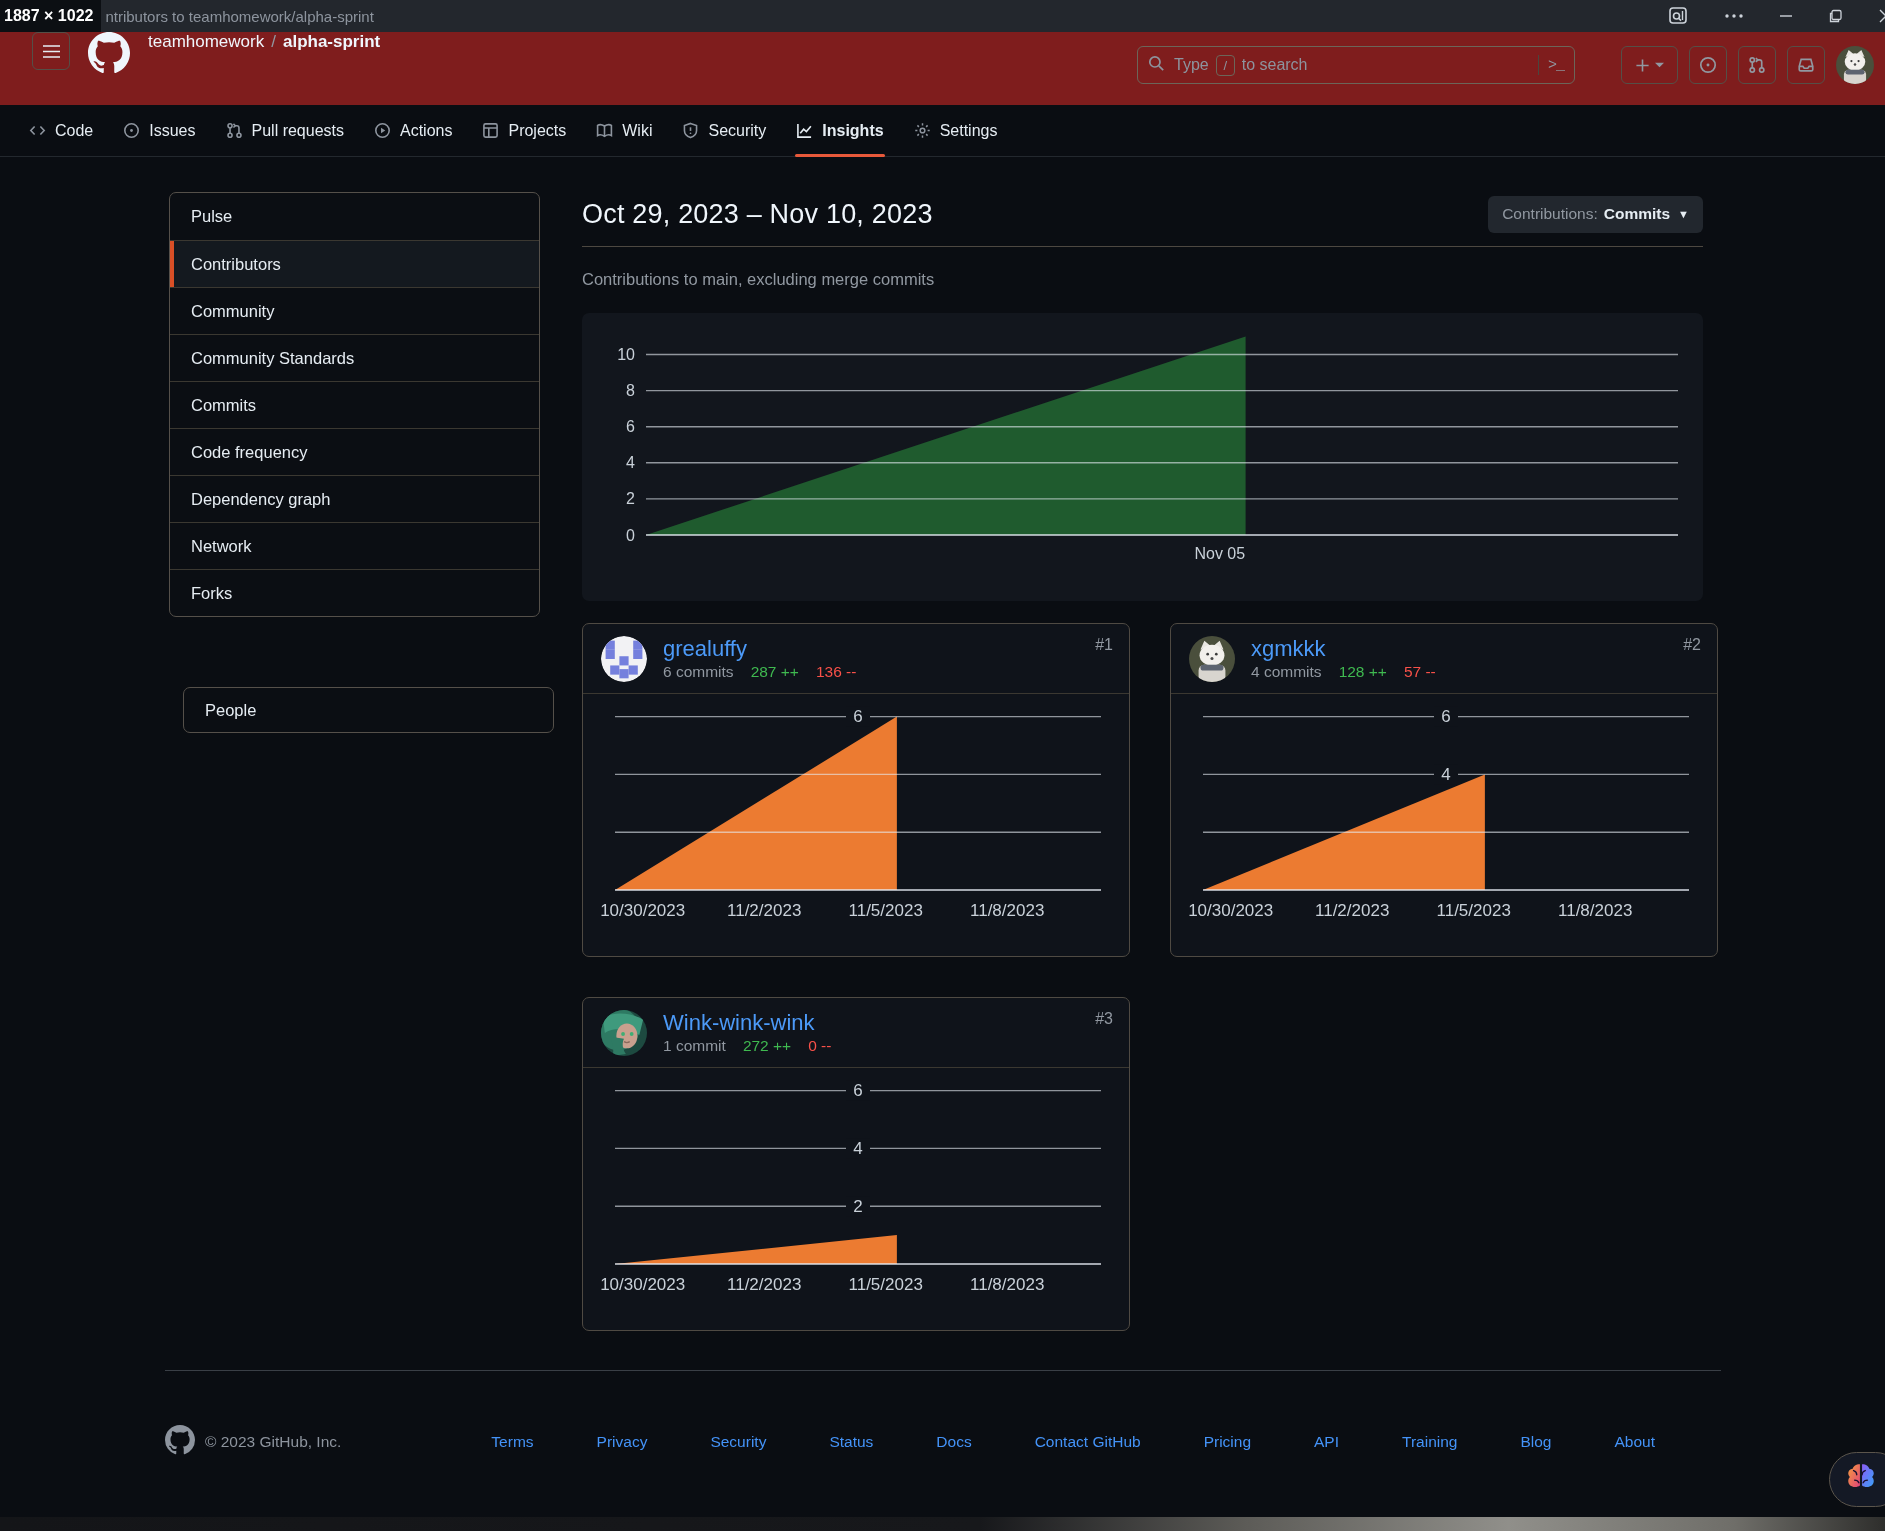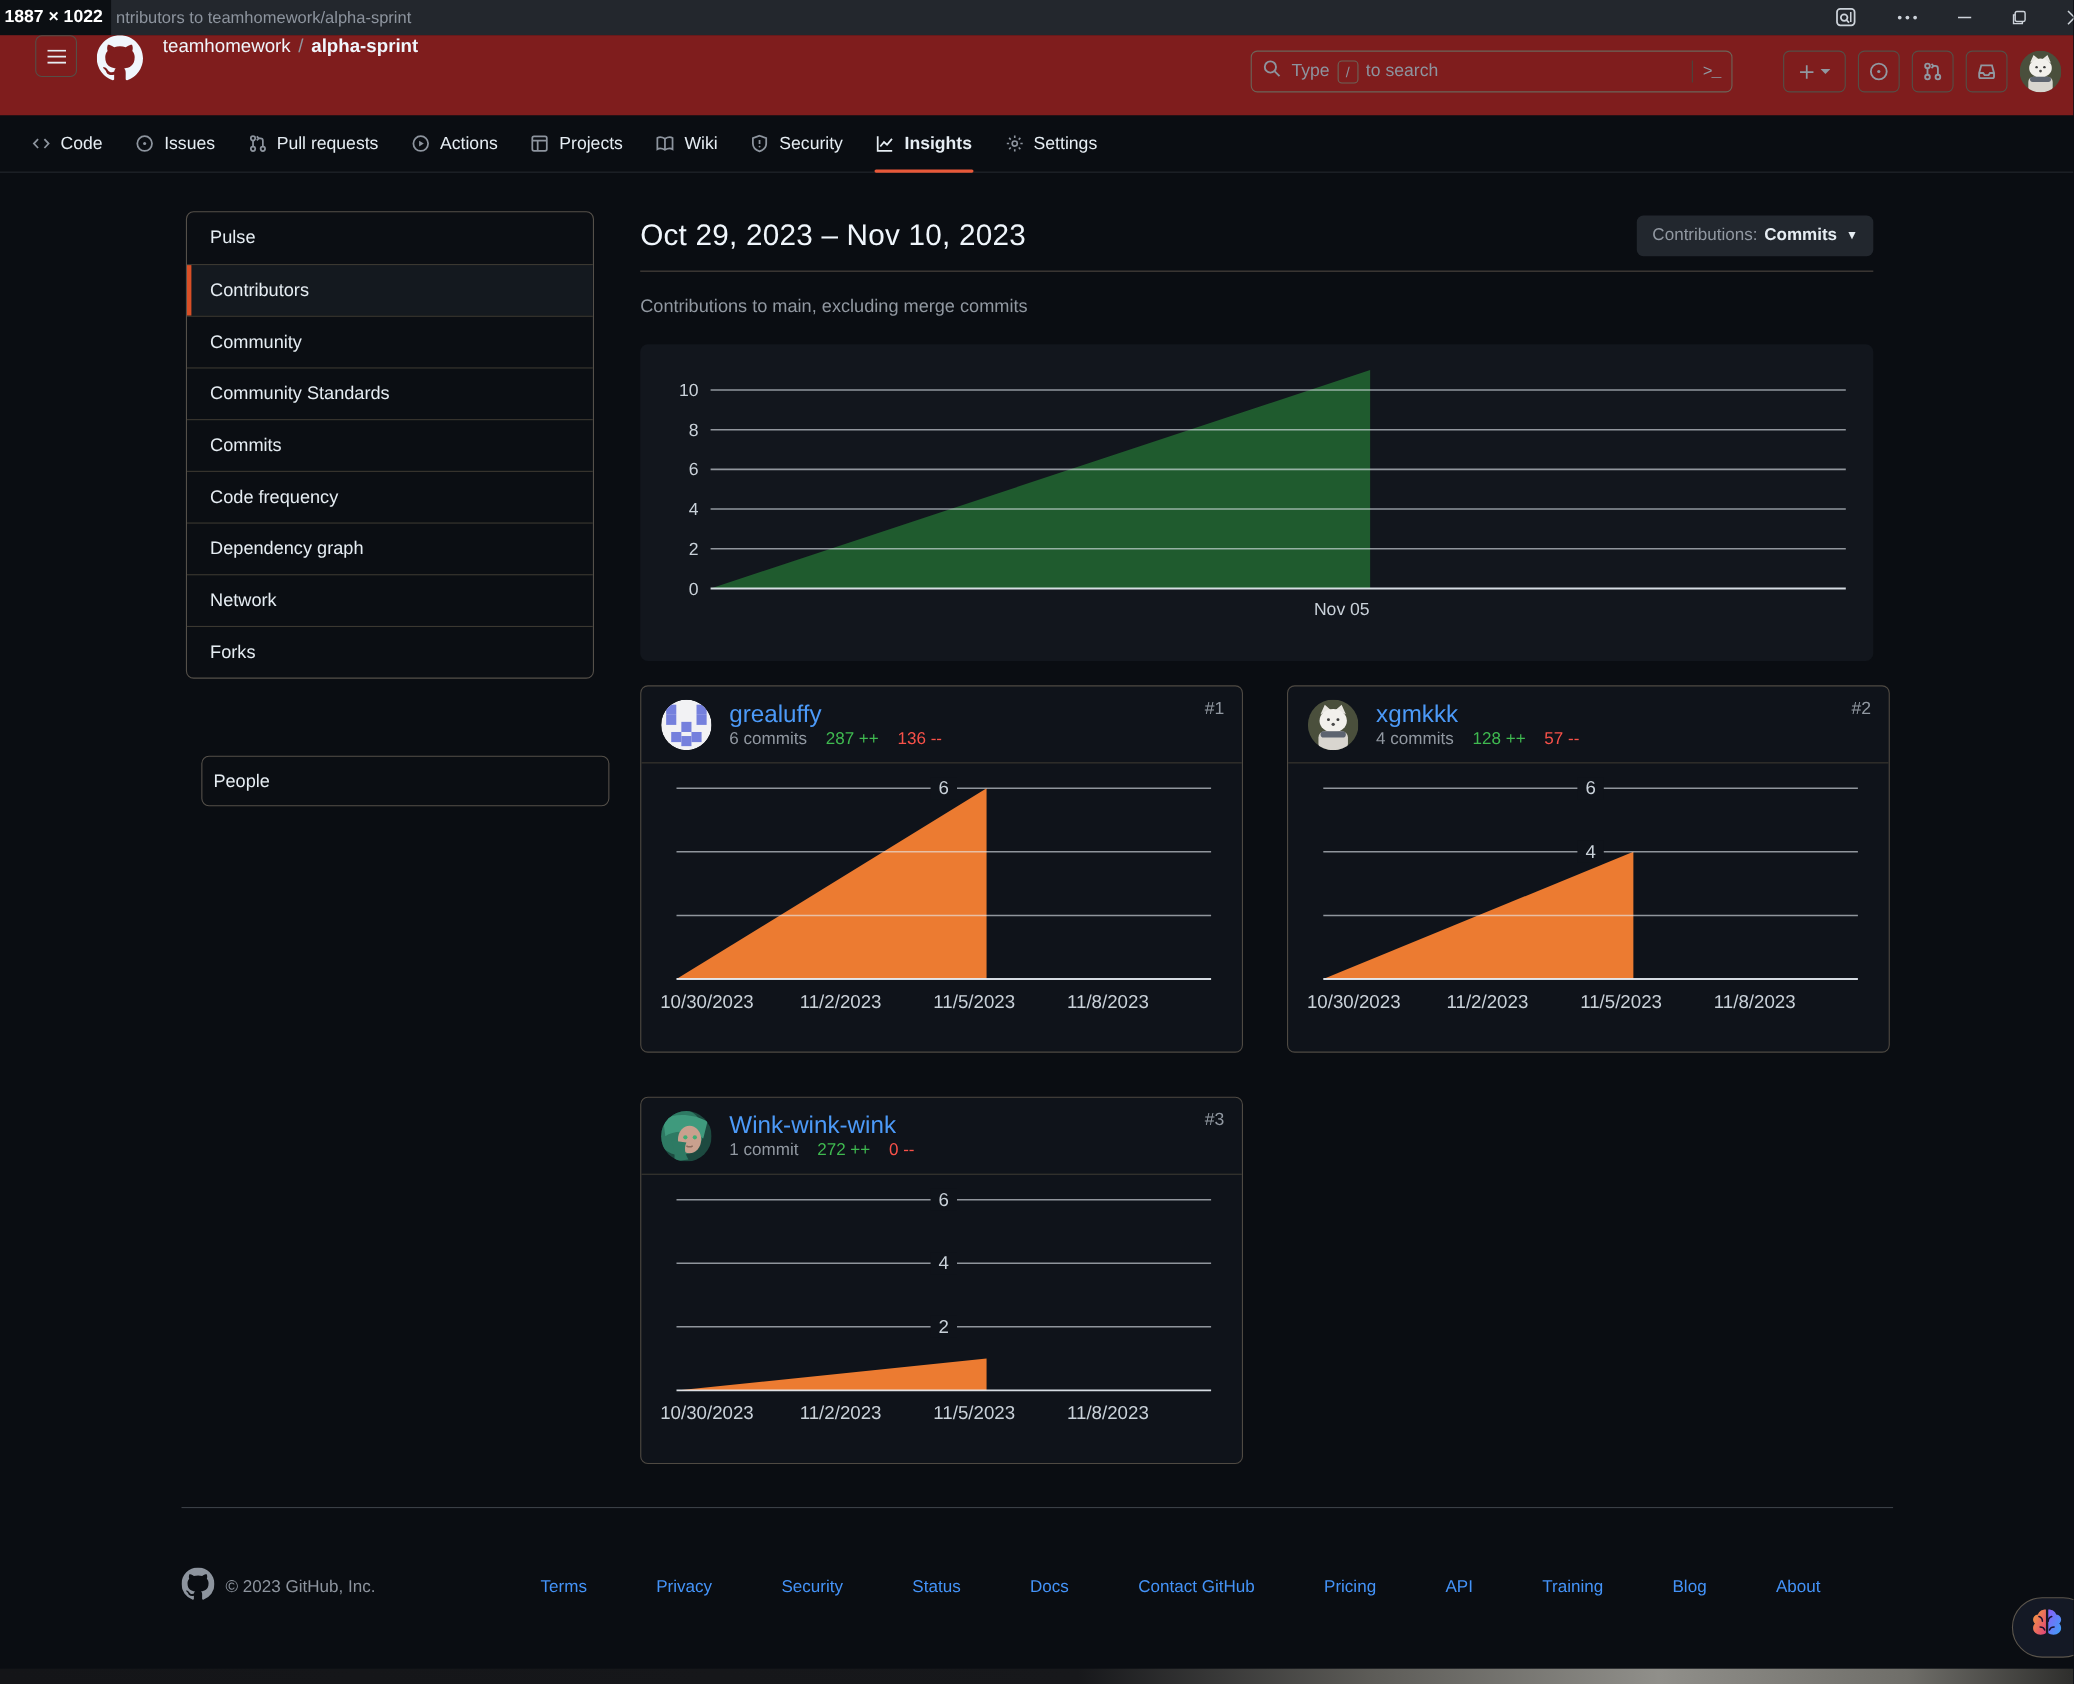--- a/index.html
+++ b/index.html
@@ -40,21 +40,21 @@
   .tab .t-ico { color:#8d949e; display:flex; }
   .tab.active { font-weight:bold; }
   .tab.active::after { content:""; position:absolute; left:14px; right:14px; bottom:-1px; height:3px; border-radius:3px; background:#e8593a; }
 
   
   .sidebar { position:absolute; left:169px; top:192px; width:371px; border:1px solid #55504a; border-radius:7px; overflow:hidden; background:#0b0e13; }
   .side-item { height:47px; display:flex; align-items:center; padding-left:21px; font-size:16.5px; color:#e6edf3; border-top:1px solid #3b3831; position:relative; cursor:pointer; }
   .side-item:first-child { border-top:none; }
   .side-item.active { background:#14191f; }
   .side-item.active::before { content:""; position:absolute; left:0; top:0; bottom:0; width:4px; background:#d94f26; }
-  .people-box { position:absolute; left:183px; top:687px; width:371px; height:46px; border:1px solid #55504a; border-radius:7px; display:flex; align-items:center; padding-left:10px; font-size:16.5px; color:#e6edf3; cursor:pointer; background:#0b0e13; }
+  .people-box { position:absolute; left:183px; top:687px; width:371px; height:46px; border:1px solid #55504a; border-radius:7px; display:flex; align-items:center; padding-left:21px; font-size:16.5px; color:#e6edf3; cursor:pointer; background:#0b0e13; }
 
   
   .main-col { position:absolute; left:582px; top:193px; width:1121px; }
   .heading-row { display:flex; align-items:center; justify-content:space-between; height:42px; }
   .page-title { font-size:27px; font-weight:400; color:#f0f6fc; letter-spacing:.2px; }
   .filter-btn { background:#22272e; border:none; border-radius:6px; height:37px; padding:0 14px; display:flex; align-items:center; gap:6px; font-size:15.5px; cursor:pointer; }
   .filter-btn .fl { color:#9198a1; }
   .filter-btn .fv { color:#e6edf3; font-weight:bold; }
   .filter-btn .caret { color:#e6edf3; font-size:11px; margin-left:2px; }
   .main-hr { margin-top:11px; border:none; border-top:1px solid #4d4841; }

